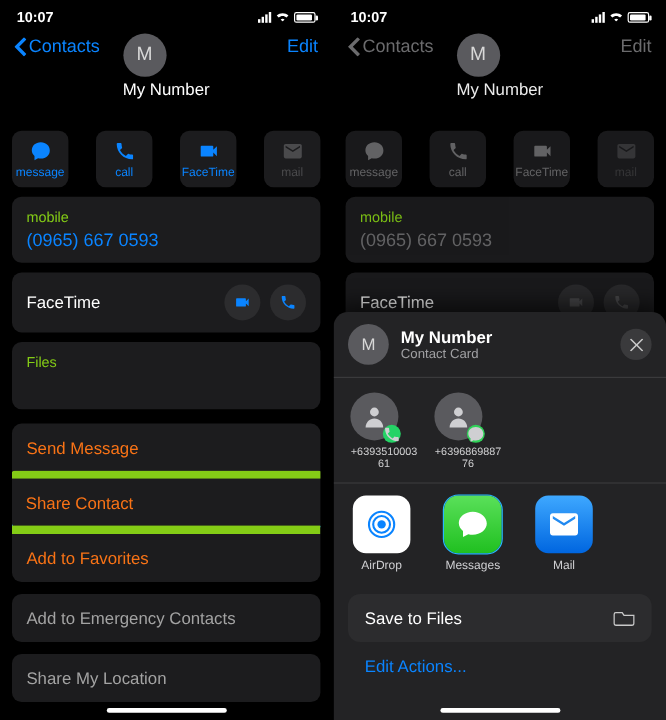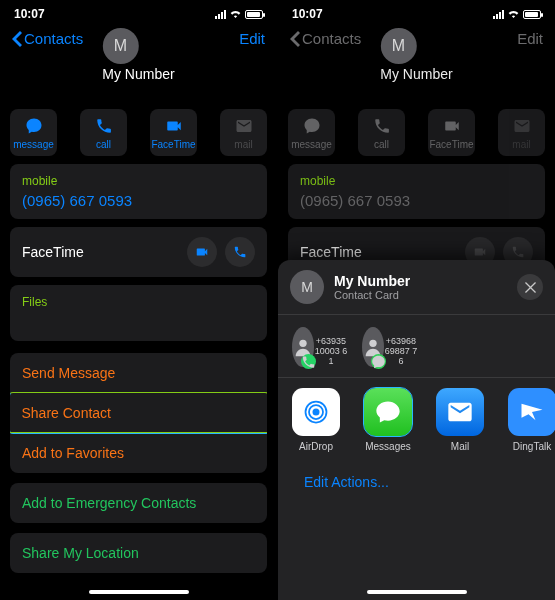--- a/index.html
+++ b/index.html
@@ -82,42 +82,42 @@
   .phone.dim .card .value{color:#6b6b6d;}
   .ft-row{ display:flex; align-items:center; justify-content:space-between;}
   .ft-row .btns{display:flex; gap:8px;}
   .circ{ width:30px;height:30px;border-radius:50%;background:#2c2c2e;display:flex;align-items:center;justify-content:center;}
   .circ svg{width:14px;height:14px;fill:#0a84ff;}
   .phone.dim .circ svg{fill:#4a4a4c;}
   .notes{ min-height:56px; color:#c9c9c9;}
   
   .list { margin:12px 10px 0 10px; background:#1c1c1e; border-radius:8px; overflow:hidden;}
   .list .item{ padding:12px 12px; font-size:14px; color:#f97316;}
-  .list .item + .item { border-top:1px solid #84cc16;}
-  .single{ margin:10px 10px 0 10px; background:#1c1c1e; border-radius:8px; padding:12px; color:#22c55e; font-size:14px;}
+  .list .item + .item { border-top:7px solid #84cc16;}
+  .single{ margin:10px 10px 0 10px; background:#1c1c1e; border-radius:8px; padding:12px; color:#a3a3a3; font-size:14px;}
   .hl{ border:1.5px solid #27b8ff; border-radius:4px; margin:-1.5px;}
   
   .home-ind{ position:absolute; bottom:6px; left:50%; transform:translateX(-50%); width:100px;height:4px;background:#fff;border-radius:3px;}
   
   .dim-overlay{
     position:absolute; left:0; right:0; top:260px; bottom:0;
     background:#232325; border-top-left-radius:12px; border-top-right-radius:12px;
     display:flex; flex-direction:column;
     box-shadow: 0 -6px 18px rgba(0,0,0,.6);
   }
   .sheet-head{
     display:flex; align-items:center; padding:10px 12px; gap:10px;
   }
   .sheet-head .avatar{ width:34px;height:34px;font-size:14px;}
   .sheet-head .t1{ font-size:14px; font-weight:600;}
   .sheet-head .t2{ font-size:11px; color:#a0a0a3;}
   .sheet-head .close{ margin-left:auto; width:26px;height:26px;border-radius:50%;background:#3a3a3c;display:flex;align-items:center;justify-content:center;color:#c9c9c9;font-size:14px;}
   .share-divider{height:1px;background:#3a3a3c;margin:0 0 4px 0;}
   .people-row{ display:flex; gap:14px; padding:8px 14px 10px 14px;}
-  .person{ display:flex; flex-direction:row; align-items:flex-end; width:56px;}
+  .person{ display:flex; flex-direction:column; align-items:flex-start; width:56px;}
   .person .pa{ width:40px;height:40px;border-radius:50%;background:#5a5a5e;position:relative;display:flex;align-items:center;justify-content:center;}
   .person .pa svg{width:22px;height:22px;fill:#cfcfd2;}
   .badge{position:absolute;right:-2px;bottom:-2px;width:15px;height:15px;border-radius:50%;display:flex;align-items:center;justify-content:center;}
   .badge.wa{background:#25d366;} .badge.msg{background:#30d158;}
   .badge svg{width:9px;height:9px;fill:#fff;}
   .person .pn{ font-size:9px; color:#d0d0d2; text-align:center; margin-top:5px; line-height:1.1; max-width:60px; word-break:break-all;}
   .apps-row{ display:flex; gap:24px; padding:6px 14px 10px 14px;}
   .app{ display:flex;flex-direction:column;align-items:center;width:52px;}
   .app .icon{ width:48px;height:48px;border-radius:11px;display:flex;align-items:center;justify-content:center;}
   .app .icon svg{width:28px;height:28px;}
@@ -392,27 +392,25 @@
         <div class="an">Messages</div>
       </div>
       <div class="app">
         <div class="icon" style="background:linear-gradient(#3ea8ff,#0066e0);">
           <svg viewBox="0 0 24 24">
               <path fill="#fff" d="M20 4H4c-1.1 0-2 .9-2 2v12c0 1.1.9 2 2 2h16c1.1 0 2-.9 2-2V6c0-1.1-.9-2-2-2zm0 4l-8 5-8-5V6l8 5 8-5v2z"></path>
             </svg>
         </div>
         <div class="an">Mail</div>
       </div>
-      <div class="app">
-        <div class="icon" style="background:#2e8fff;">
-          <svg viewBox="0 0 24 24">
-              <path fill="#fff" d="M3 5l18 5-9 2 3 7-6-5-6 3z"></path>
-            </svg>
-        </div>
-        <div class="an">DingTalk</div>
-      </div>
-    </div>
-
+    </div>
+
+    <div class="sheet-item">
+      <span>Save to Files</span>
+      <svg width="18" height="14" viewBox="0 0 24 18">
+          <path fill="none" stroke="#c9c9c9" stroke-width="1.5" d="M2 3h7l2 3h11v9a2 2 0 0 1-2 2H2a2 2 0 0 1-2-2V5a2 2 0 0 1 2-2z" transform="translate(1,0)"></path>
+        </svg>
+    </div>
     <div class="sheet-link">Edit Actions...</div>
   </div>
 
   <div class="home-ind"></div>
 </div>
 
 </body></html>

